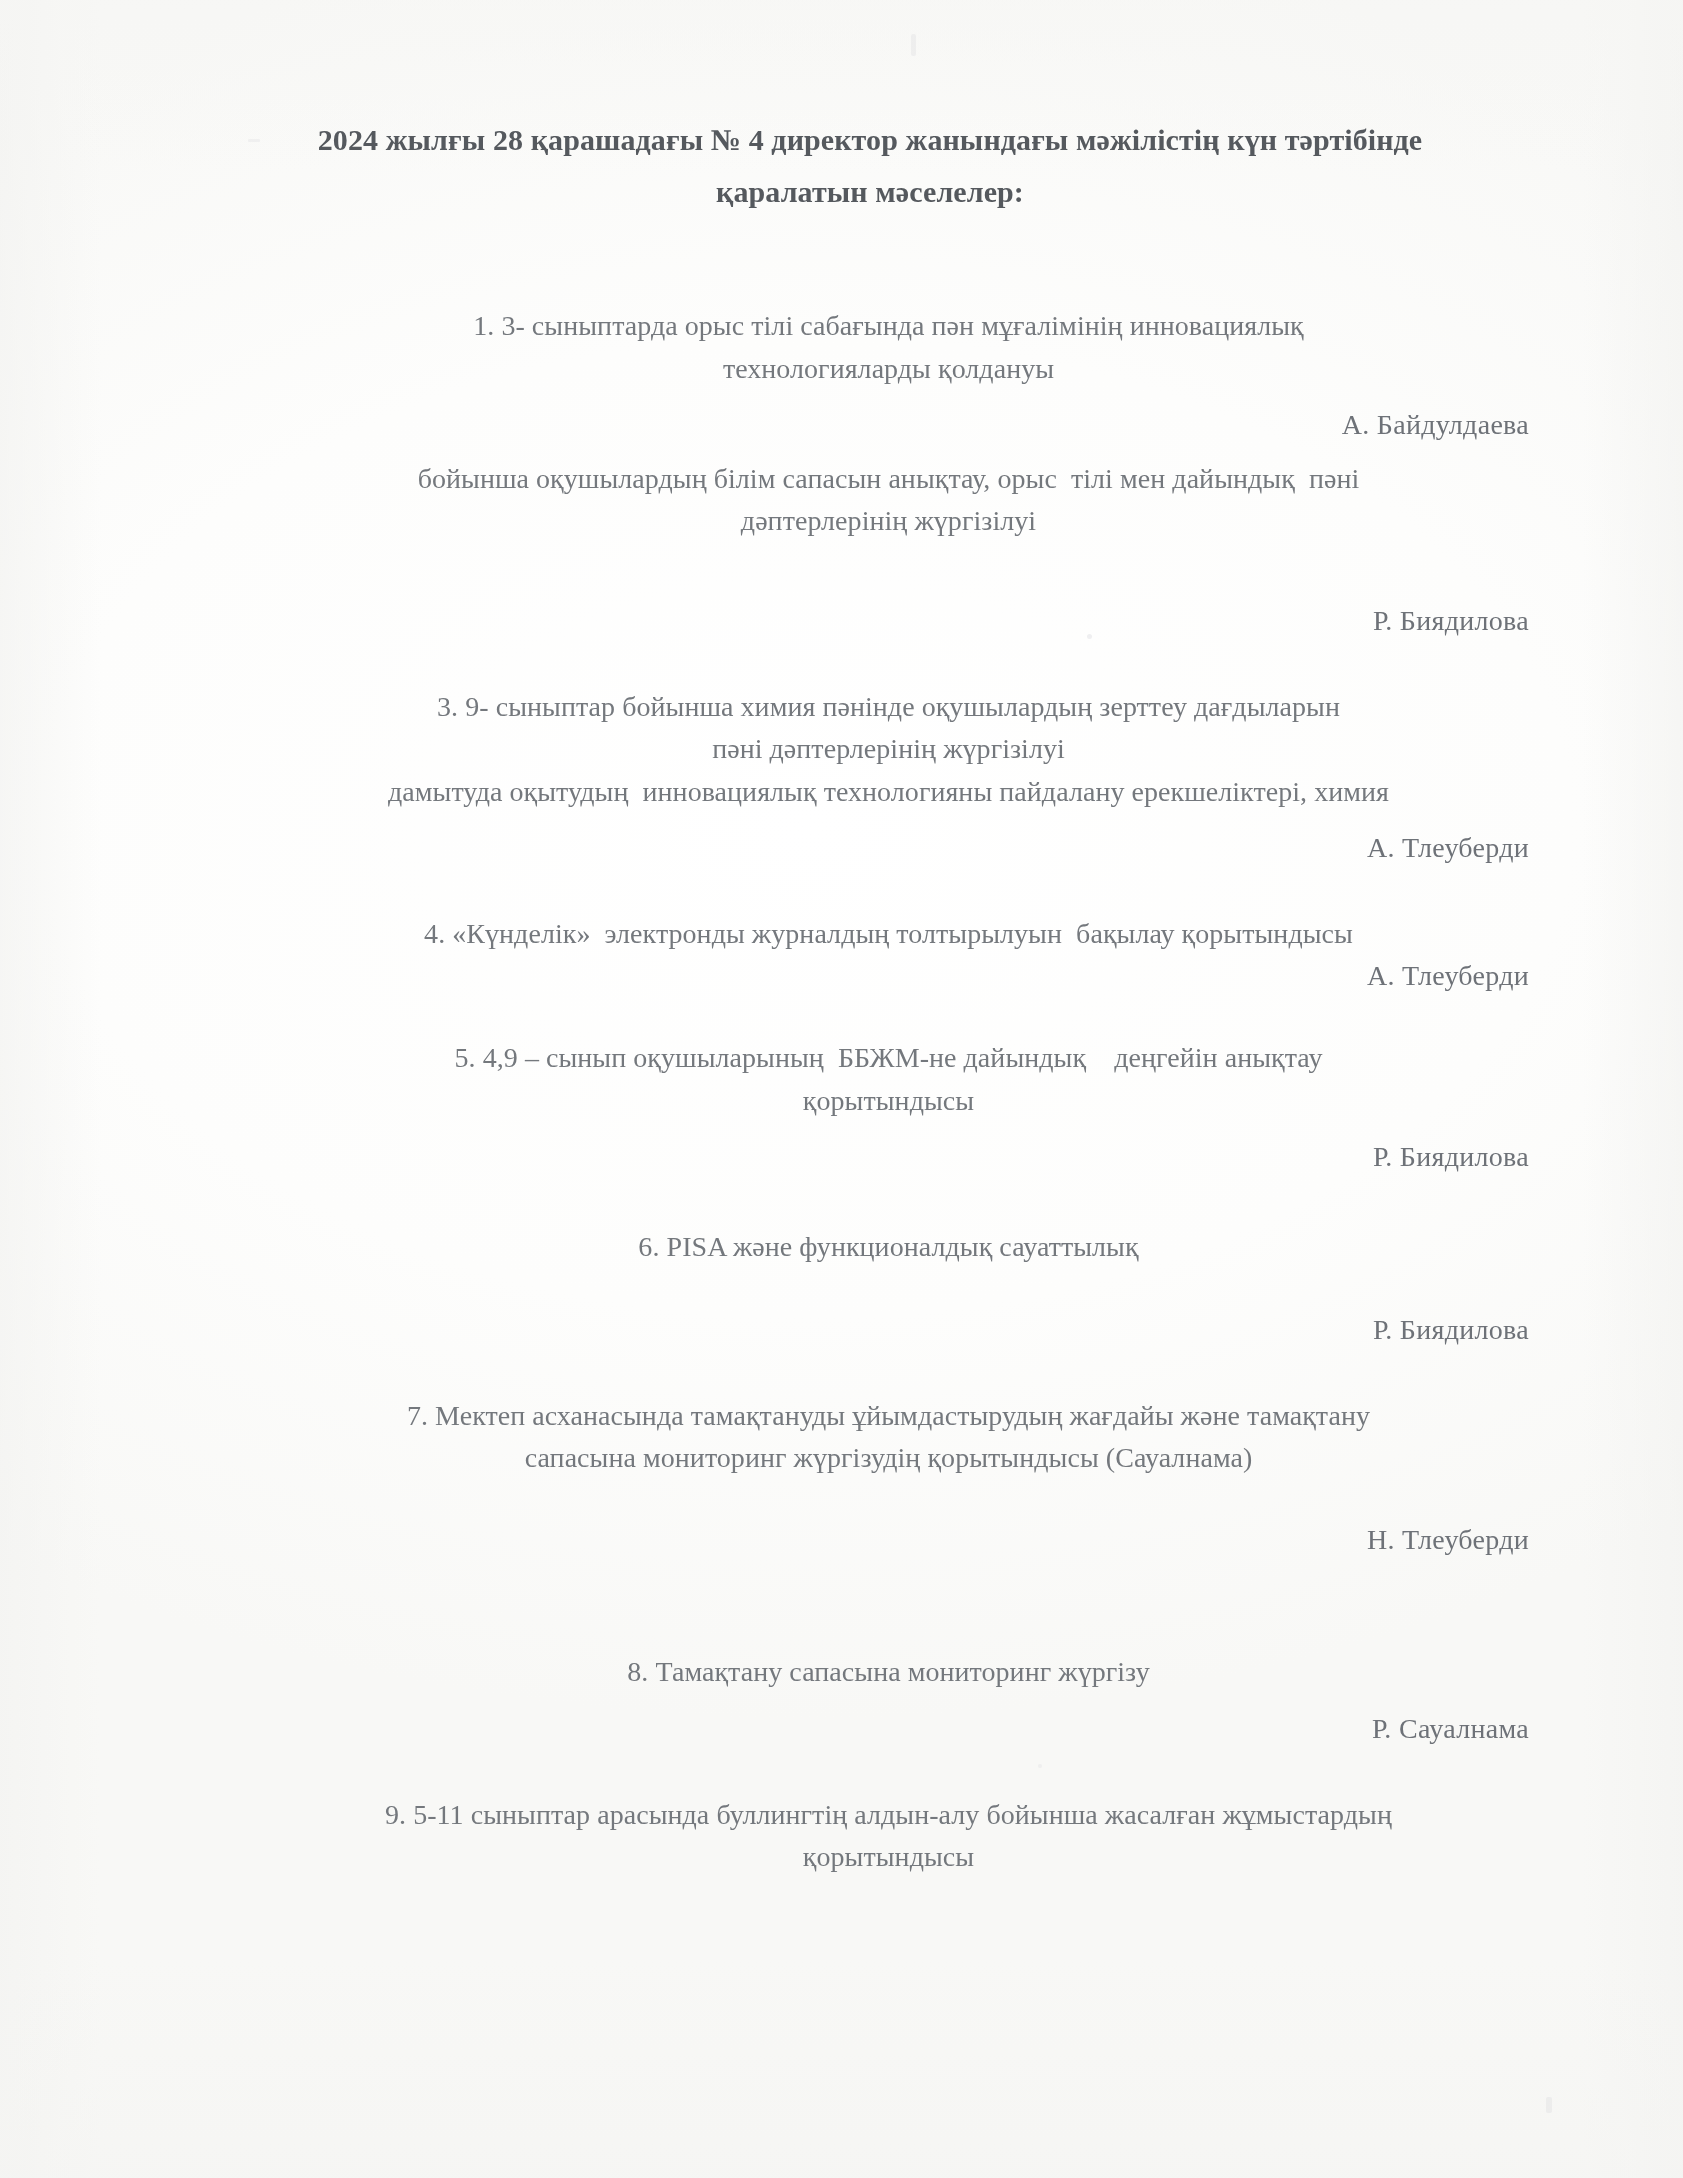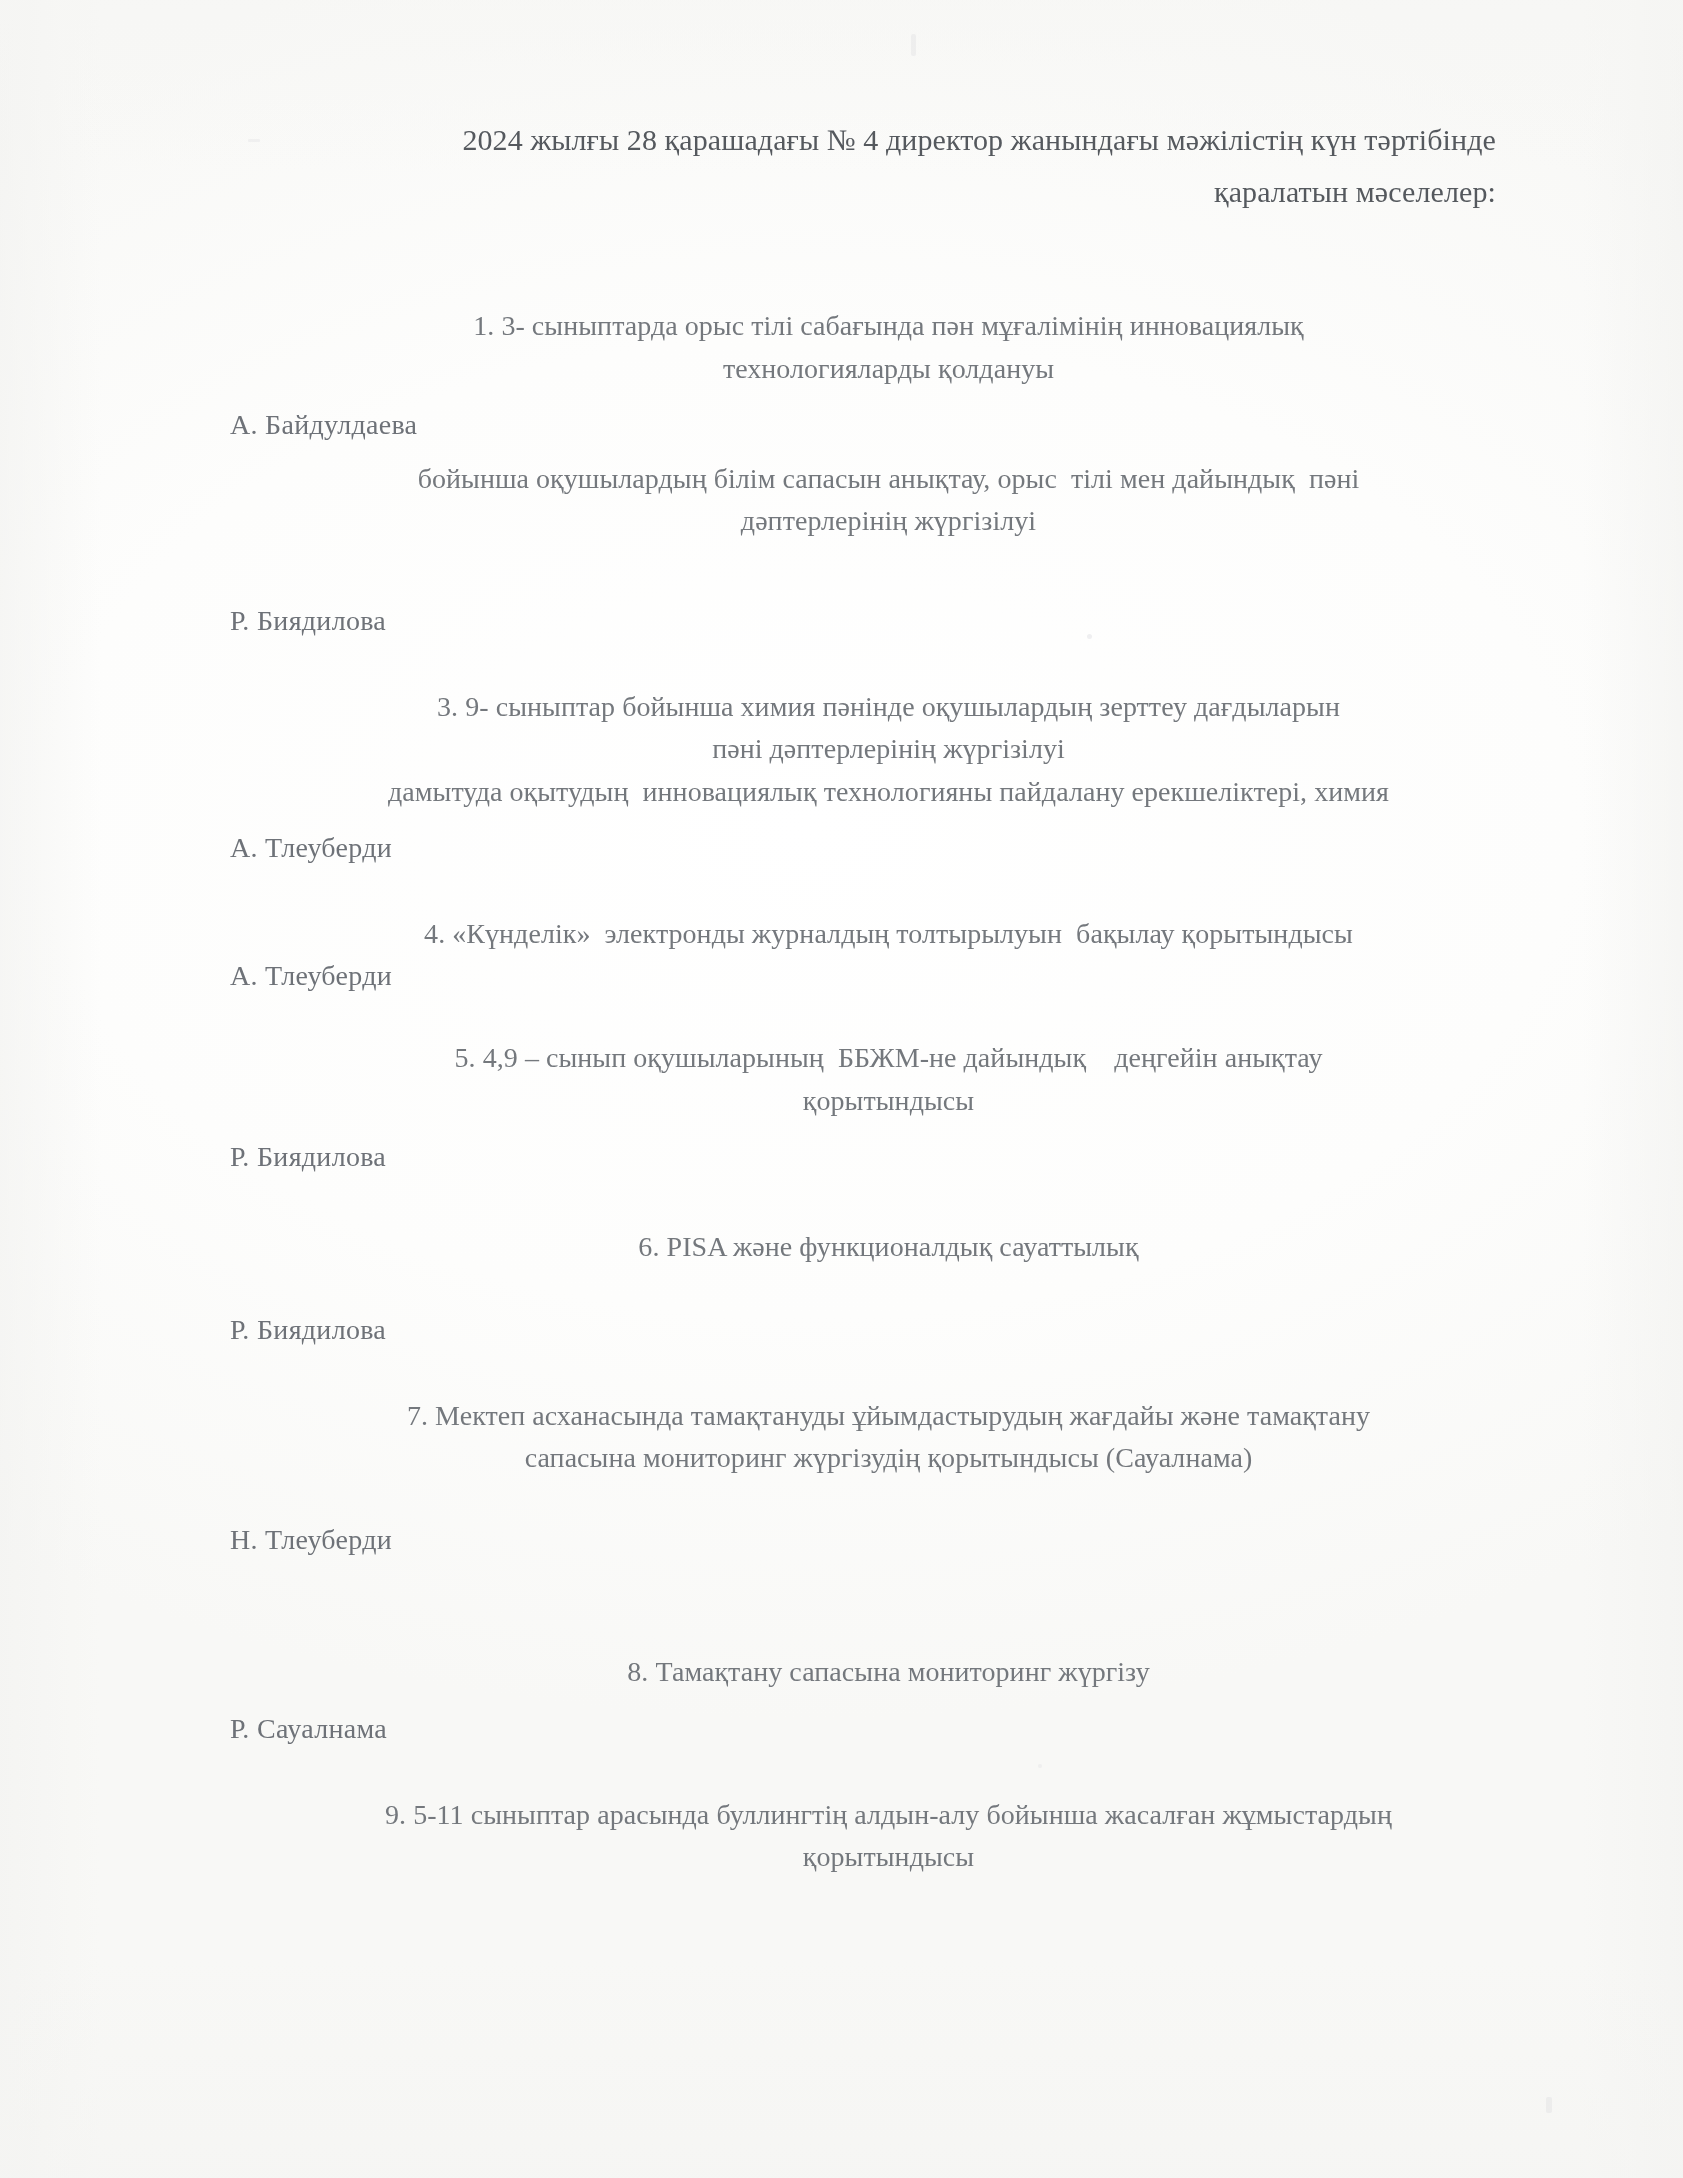--- a/index.html
+++ b/index.html
@@ -33,22 +33,22 @@
   .content {
     position: absolute;
     left: 230px;
     top: 0;
     width: 1317px;
   }
 
   
   .doc-title {
     margin-top: 117px;
-    text-align: right;
-    font-weight: normal;
+    text-align: center;
+    font-weight: bold;
     font-size: 30px;
     line-height: 1.52;
     letter-spacing: 0.1px;
     color: #55595e;
     padding-left: 14px;
     padding-right: 51px;
   }
   .doc-title .tline {
     display: block;
   }
@@ -68,20 +68,21 @@
     line-height: 1.515;
     color: #74787d;
     text-align: center;
     letter-spacing: 0.05px;
   }
   .item-text .tl {
     display: block;
     white-space: pre-wrap;
   }
   .presenter {
+    text-align: right;
     font-size: 28px;
     line-height: 1.5;
     color: #6e7278;
     padding-right: 18px;
     letter-spacing: 0.3px;
   }
 
   
   .gap-1  { height: 12px; }
   .gap-2  { height: 44px; }

